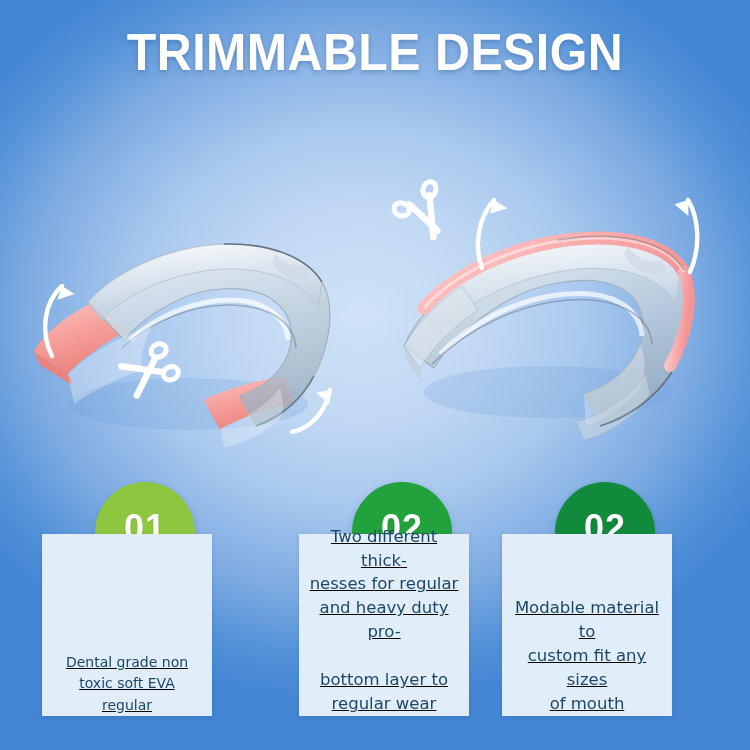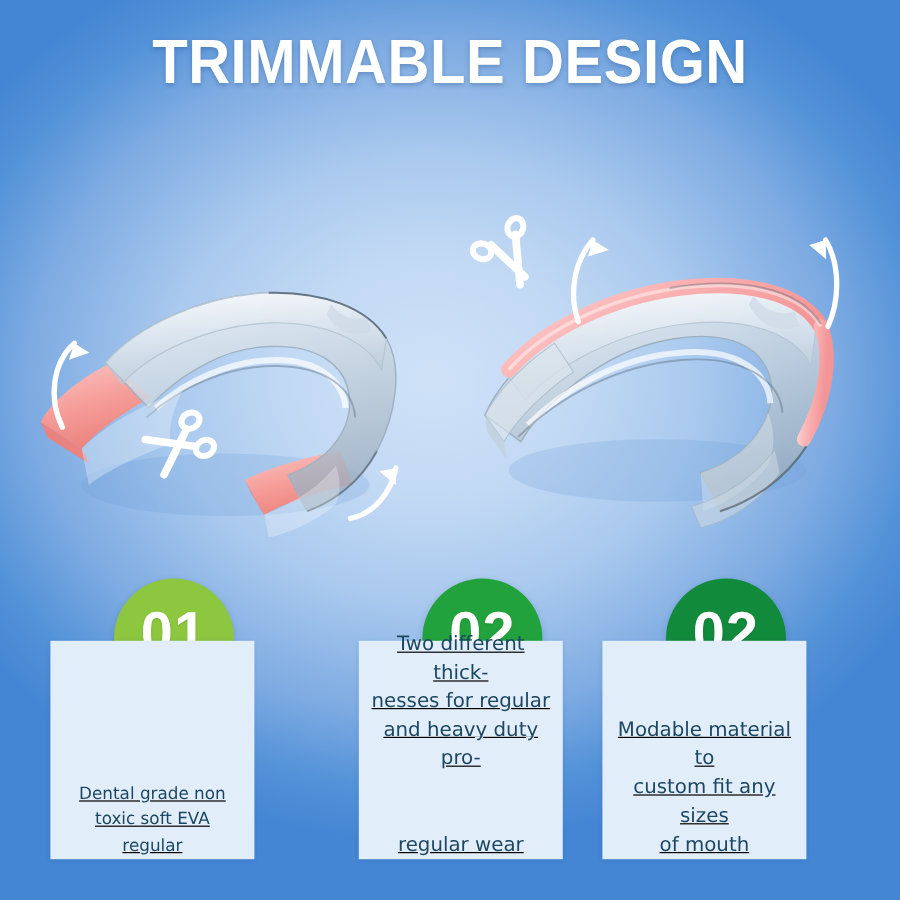--- a/index.html
+++ b/index.html
@@ -86,21 +86,21 @@
     height: 100px;
     border-radius: 50%;
     display: flex;
     align-items: center;
     justify-content: center;
     z-index: 2;
     box-shadow: 0 2px 6px rgba(20,60,110,0.20);
   }
   .badge span {
     color: #ffffff;
-    font-size: 48px;
+    font-size: 36px;
     font-weight: bold;
     letter-spacing: 1px;
     line-height: 1;
     margin-top: -8px;
     text-shadow: 0 1px 2px rgba(0,0,0,0.12);
   }
 
   .card {
     position: absolute;
     left: 0;
@@ -313,21 +313,21 @@
       <div class="card">
         <p><span>Dental grade non</span><br><span>toxic soft EVA</span><br><span>regular</span></p>
       </div>
     </div>
 
     <div class="feature f2">
       <div class="badge" style="background: rgb(34, 162, 60);">
         <span>02</span>
       </div>
       <div class="card alt">
-        <p><span>Two different thick-</span><br><span>nesses for regular</span><br><span>and heavy duty pro-</span><br><br><br><span>regular wear</span></p>
+        <p><span>Two different thick-</span><br><span>nesses for regular</span><br><span>and heavy duty pro-</span><br><br><span>bottom layer to</span><br><span>regular wear</span></p>
       </div>
     </div>
 
     <div class="feature f3">
       <div class="badge" style="background: rgb(18, 138, 60);">
         <span>02</span>
       </div>
       <div class="card alt">
         <p><span>Modable material to</span><br><span>custom fit any sizes</span><br><span>of mouth</span></p>
       </div>

